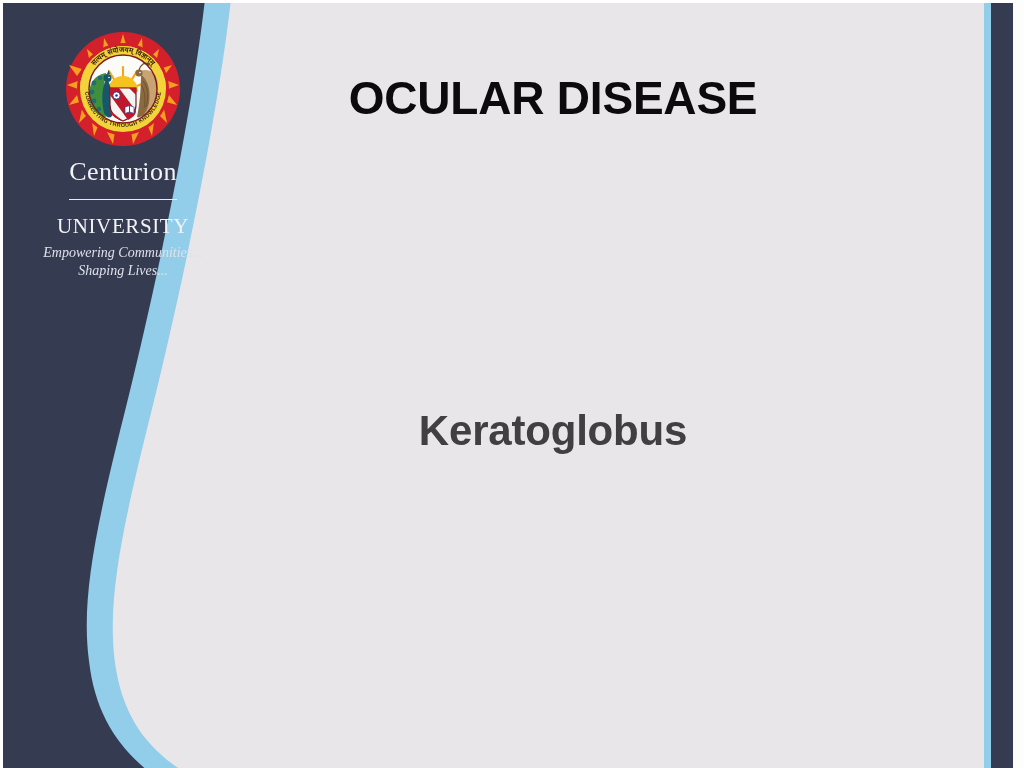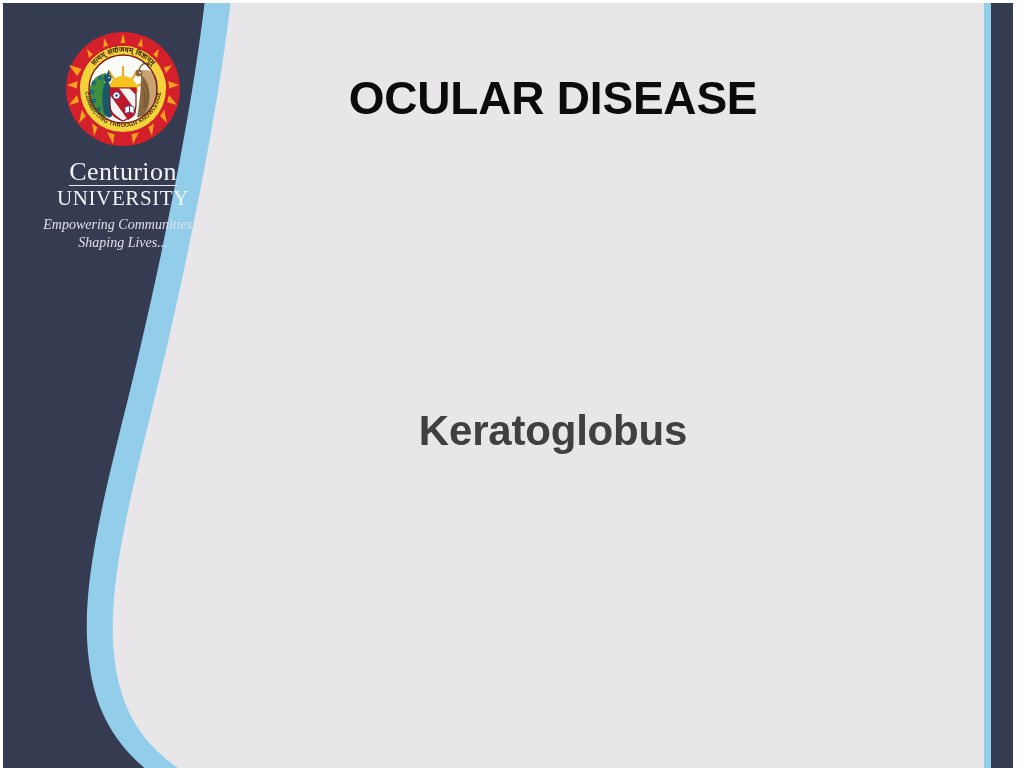--- a/index.html
+++ b/index.html
@@ -91,29 +91,29 @@
 
   .brand-wordmark {
     margin-top: 10px;
     color: #f2f3f7;
     line-height: 1;
   }
   .brand-name {
     font-family: "Liberation Serif", serif;
     font-size: 26px;
     letter-spacing: 0.4px;
-    padding-bottom: 0;
+    padding-bottom: 14px;
     border-bottom: 1.6px solid #e9ebf1;
     display: inline-block;
   }
   .brand-sub {
     font-family: "Liberation Serif", serif;
     font-size: 21px;
     letter-spacing: 0.6px;
-    margin-top: 2px;
+    margin-top: 16px;
     display: block;
   }
 
   .brand-tagline {
     font-family: "Liberation Serif", serif;
     font-style: italic;
     font-size: 14px;
     color: #dfe2ea;
     line-height: 1.32;
     margin-top: 7px;

